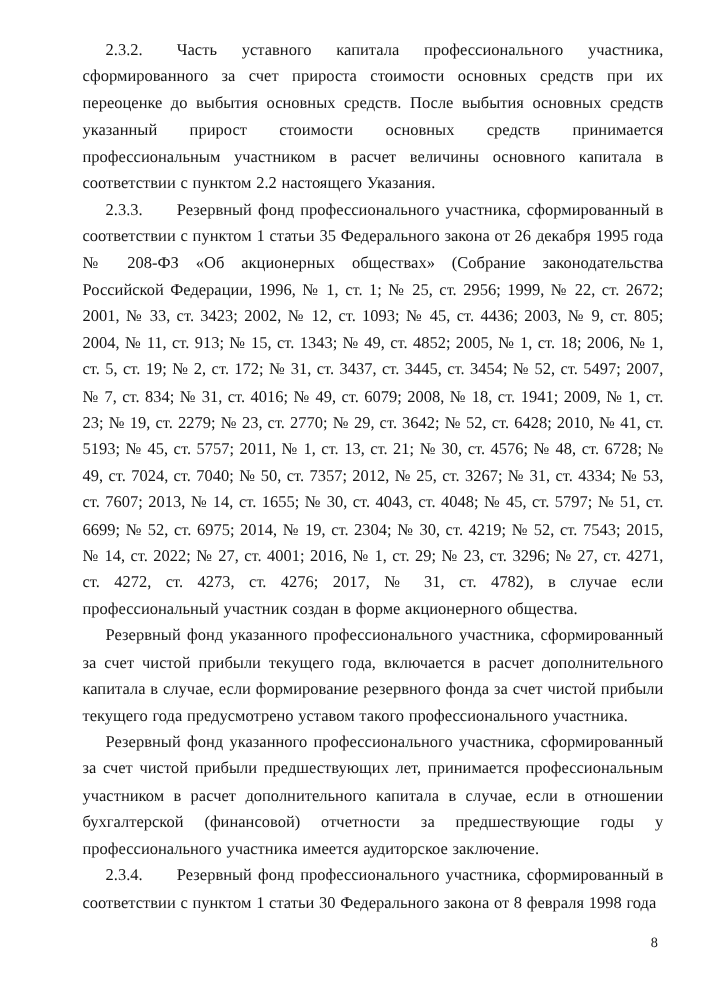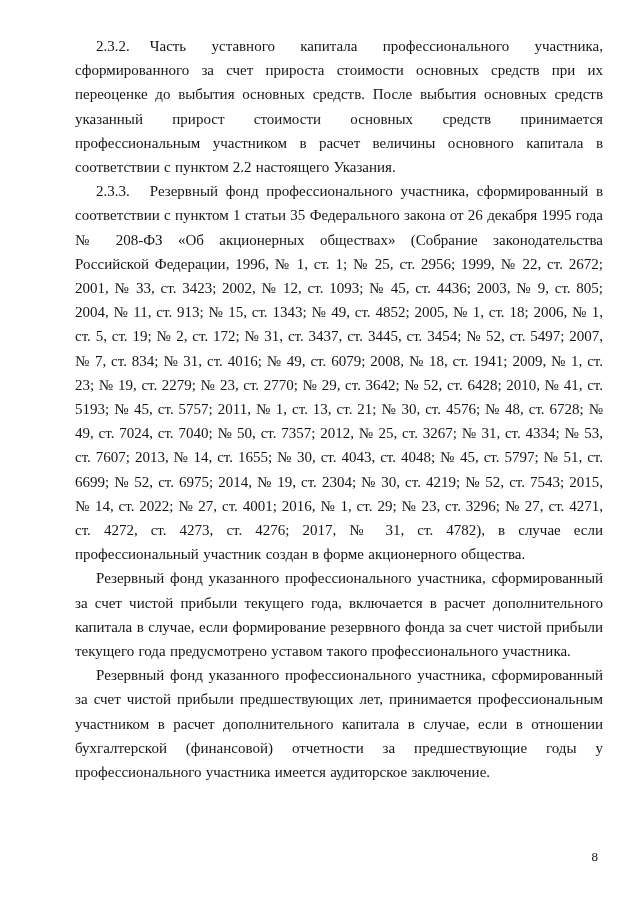--- a/index.html
+++ b/index.html
@@ -24,21 +24,21 @@
     width: 528px;
   }
   .para {
     margin: 0;
     text-align: justify;
     text-indent: 21px;
     hyphens: none;
     word-spacing: 0.5px;
   }
   .pnum {
-    margin-right: 20px;
+    margin-right: 31px;
   }
   .pnum:empty {
     display: none;
     margin: 0;
   }
   .page-number {
     position: absolute;
     top: 849px;
     right: 42px;
     font-size: 13px;
@@ -48,15 +48,16 @@
 </style>
 </head>
 <body>
 
 <div class="page">
   <div class="content">
     <p class="para"><span class="pnum">2.3.2.</span><span class="ptext">Часть уставного капитала профессионального участника, сформированного за счет прироста стоимости основных средств при их переоценке до выбытия основных средств. После выбытия основных средств указанный прирост стоимости основных средств принимается профессиональным участником в расчет величины основного капитала в соответствии с пунктом 2.2 настоящего Указания.</span></p>
     <p class="para"><span class="pnum">2.3.3.</span><span class="ptext">Резервный фонд профессионального участника, сформированный в соответствии с пунктом 1 статьи 35 Федерального закона от 26 декабря 1995 года № 208-ФЗ «Об акционерных обществах» (Собрание законодательства Российской Федерации, 1996, № 1, ст. 1; № 25, ст. 2956; 1999, № 22, ст. 2672; 2001, № 33, ст. 3423; 2002, № 12, ст. 1093; № 45, ст. 4436; 2003, № 9, ст. 805; 2004, № 11, ст. 913; № 15, ст. 1343; № 49, ст. 4852; 2005, № 1, ст. 18; 2006, № 1, ст. 5, ст. 19; № 2, ст. 172; № 31, ст. 3437, ст. 3445, ст. 3454; № 52, ст. 5497; 2007, № 7, ст. 834; № 31, ст. 4016; № 49, ст. 6079; 2008, № 18, ст. 1941; 2009, № 1, ст. 23; № 19, ст. 2279; № 23, ст. 2770; № 29, ст. 3642; № 52, ст. 6428; 2010, № 41, ст. 5193; № 45, ст. 5757; 2011, № 1, ст. 13, ст. 21; № 30, ст. 4576; № 48, ст. 6728; № 49, ст. 7024, ст. 7040; № 50, ст. 7357; 2012, № 25, ст. 3267; № 31, ст. 4334; № 53, ст. 7607; 2013, № 14, ст. 1655; № 30, ст. 4043, ст. 4048; № 45, ст. 5797; № 51, ст. 6699; № 52, ст. 6975; 2014, № 19, ст. 2304; № 30, ст. 4219; № 52, ст. 7543; 2015, № 14, ст. 2022; № 27, ст. 4001; 2016, № 1, ст. 29; № 23, ст. 3296; № 27, ст. 4271, ст. 4272, ст. 4273, ст. 4276; 2017, № 31, ст. 4782), в случае если профессиональный участник создан в форме акционерного общества.</span></p>
     <p class="para"><span class="ptext">Резервный фонд указанного профессионального участника, сформированный за счет чистой прибыли текущего года, включается в расчет дополнительного капитала в случае, если формирование резервного фонда за счет чистой прибыли текущего года предусмотрено уставом такого профессионального участника.</span></p>
     <p class="para"><span class="ptext">Резервный фонд указанного профессионального участника, сформированный за счет чистой прибыли предшествующих лет, принимается профессиональным участником в расчет дополнительного капитала в случае, если в отношении бухгалтерской (финансовой) отчетности за предшествующие годы у профессионального участника имеется аудиторское заключение.</span></p>
+    <p class="para"><span class="pnum">2.3.4.</span><span class="ptext">Резервный фонд профессионального участника, сформированный в соответствии с пунктом 1 статьи 30 Федерального закона от 8 февраля 1998 года</span></p>
   </div>
   <div class="page-number">8</div>
 </div>
 
 </body></html>

